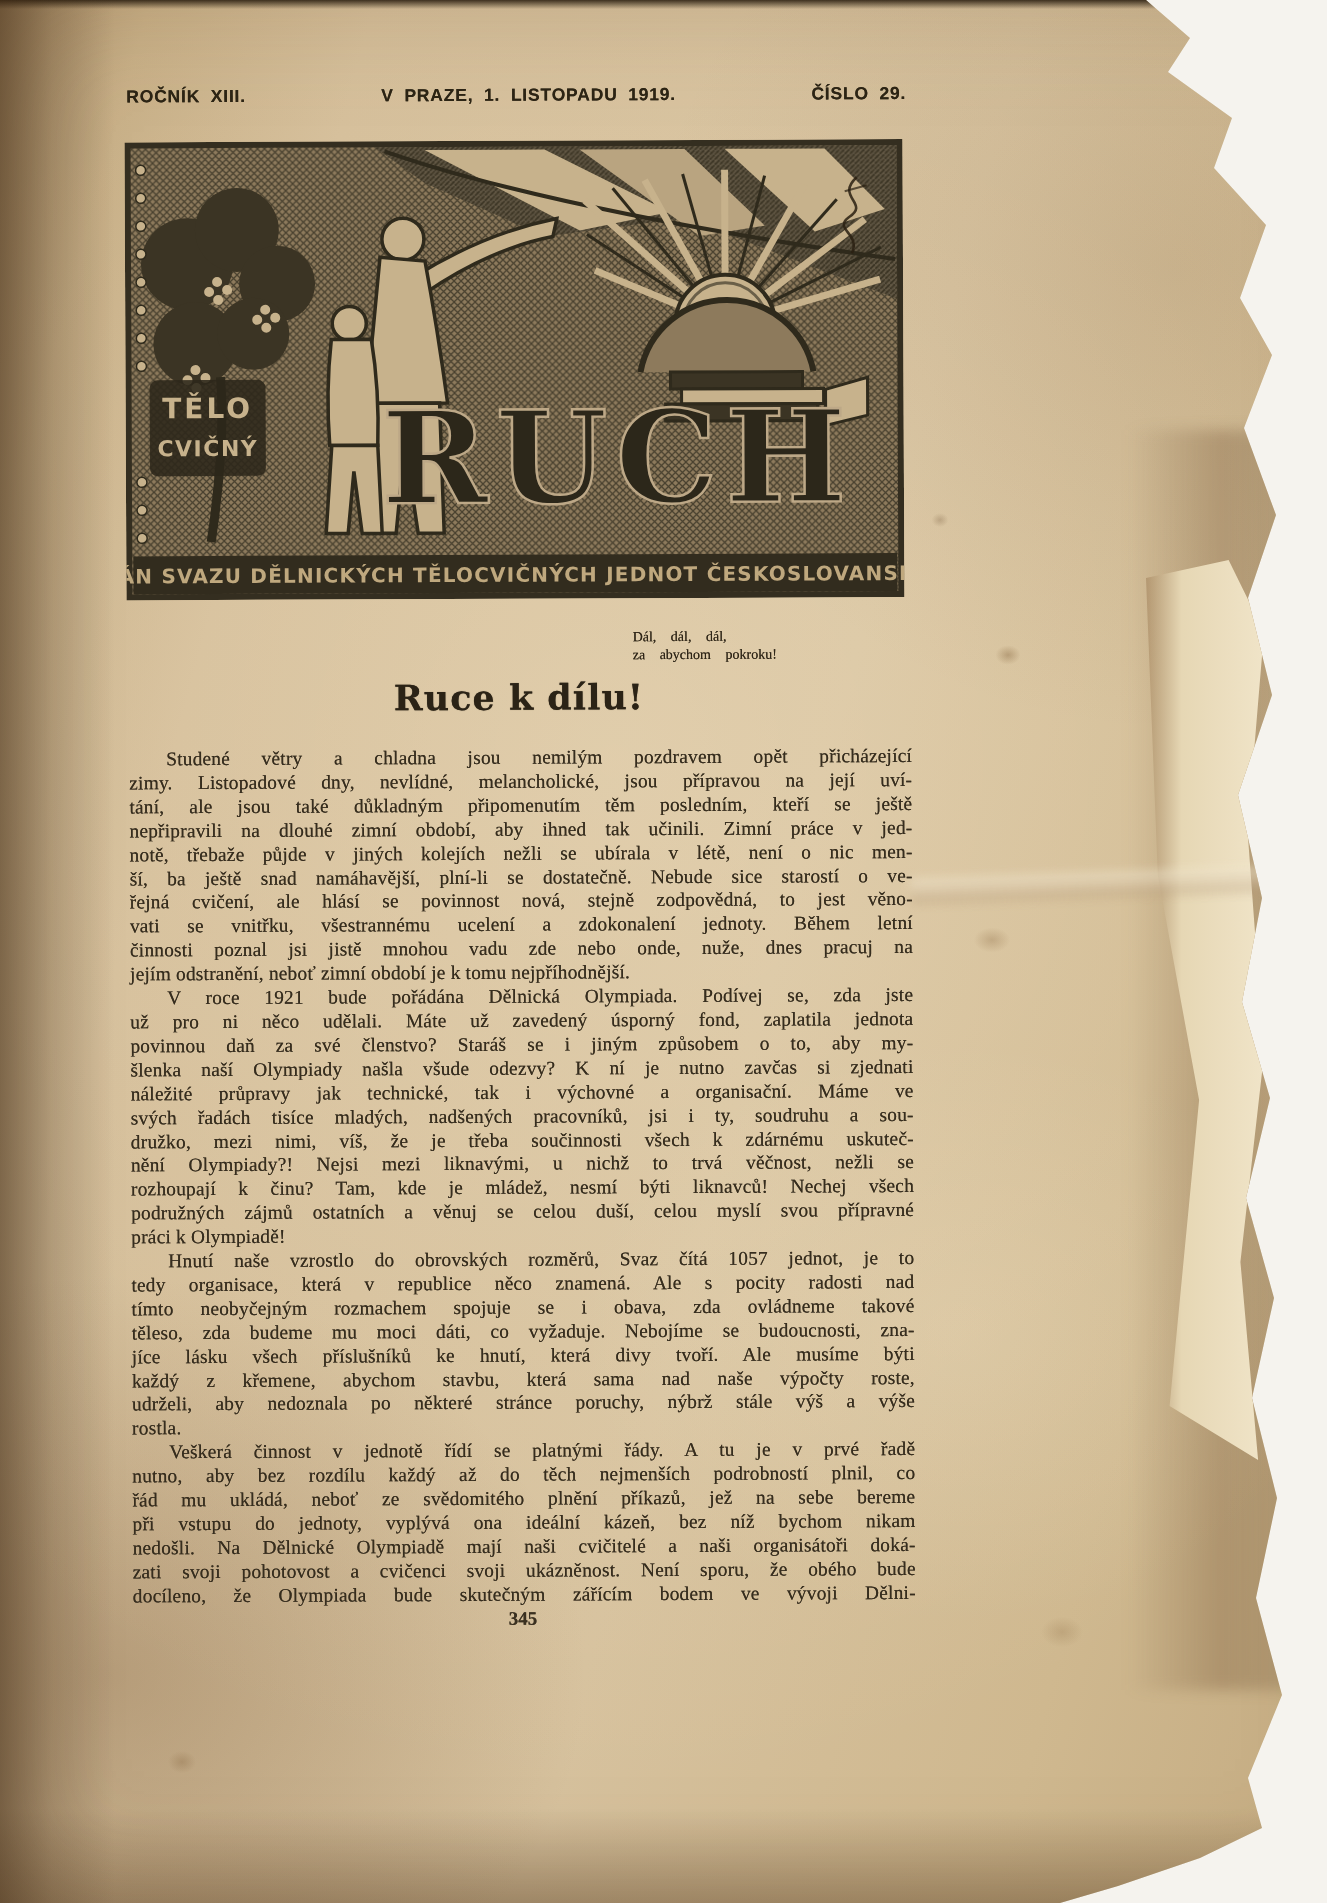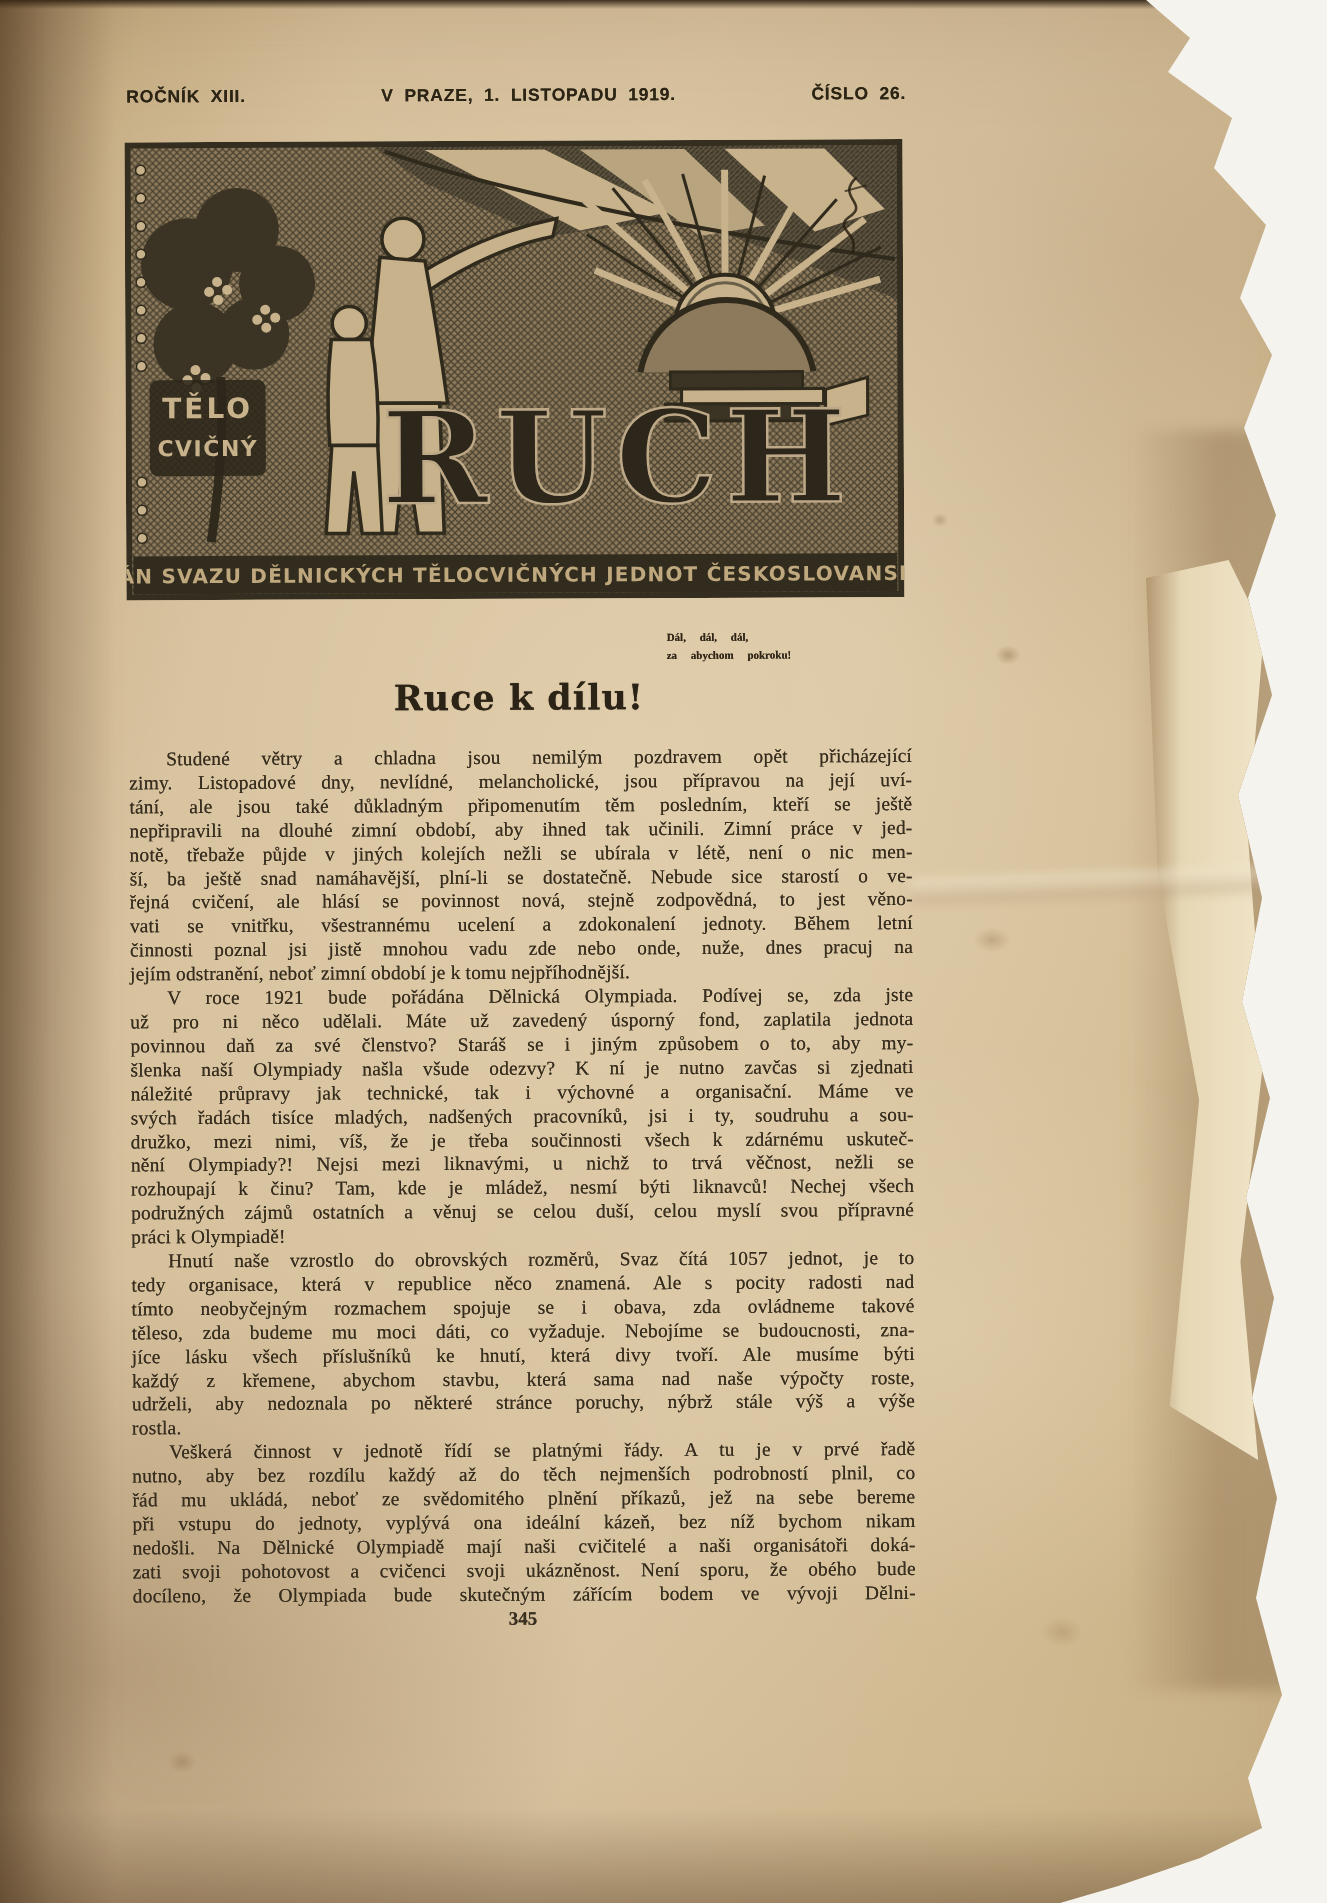--- a/index.html
+++ b/index.html
@@ -40,22 +40,22 @@
     radial-gradient(20px 16px at 182px 1762px, rgba(120,85,45,.26), transparent 70%),
     radial-gradient(30px 22px at 1062px 1632px, rgba(130,95,55,.22), transparent 70%),
     radial-gradient(12px 10px at 940px 520px, rgba(100,70,40,.25), transparent 70%);}
   
   .content{position:absolute;inset:0;transform:rotate(-0.25deg);color:#342b1c;}
   .header-row{position:absolute;top:84px;left:130px;width:780px;display:flex;
     justify-content:space-between;font-family:"Liberation Sans",sans-serif;font-weight:bold;
     font-size:17.5px;letter-spacing:.8px;word-spacing:5px;color:#2c2414;
     text-shadow:0 0 .6px rgba(44,36,20,.8);}
   .banner{position:absolute;top:140px;left:128px;width:778px;height:458px;}
-  .motto{position:absolute;top:628px;left:634px;font-weight:bold;font-size:11px;
-    line-height:18px;word-spacing:11px;color:#2e2517;text-shadow:0 0 .5px rgba(46,37,23,.8);margin-left:34px;}
+  .motto{position:absolute;top:628px;left:634px;font-weight:normal;font-size:14px;
+    line-height:18px;word-spacing:11px;color:#2e2517;text-shadow:0 0 .5px rgba(46,37,23,.8);}
   .article-title{position:absolute;top:676px;left:130px;width:780px;text-align:center;
     font-family:"DejaVu Serif",serif;font-weight:bold;font-size:35px;letter-spacing:1px;
     color:#2b2316;text-shadow:0 0 .7px rgba(43,35,22,.8);}
   .body-text{position:absolute;top:745px;left:130px;width:783px;font-size:19.4px;
     line-height:23.9px;color:#362d1e;letter-spacing:.2px;
     text-shadow:0 0 .5px rgba(54,45,30,.85);}
   .para{margin:0;}
   .tline{text-align:justify;text-align-last:justify;}
   .tline.lastline{text-align-last:left;}
   .tline.first{text-indent:37px;}
@@ -72,21 +72,21 @@
     <div class="edge-shadow"></div>
     <div class="under-edge"></div>
     <div class="fold-streak"></div>
     <div class="spots"></div>
 
     <div class="content">
 
       <div class="header-row">
         <span>ROČNÍK XIII.</span>
         <span>V PRAZE, 1. LISTOPADU 1919.</span>
-        <span>ČÍSLO 26.</span>
+        <span>ČÍSLO 29.</span>
       </div>
 
       <div class="banner">
         <svg viewBox="0 0 778 458" width="778" height="458" xmlns="http://www.w3.org/2000/svg">
           <defs>
             <pattern id="xh" width="7" height="7" patternUnits="userSpaceOnUse">
               <rect width="7" height="7" fill="#8d7a5c"></rect>
               <path d="M0 0L7 7M7 0L0 7" stroke="#49412f" stroke-width="1.3"></path>
             </pattern>
             <pattern id="xh2" width="5" height="5" patternUnits="userSpaceOnUse">

